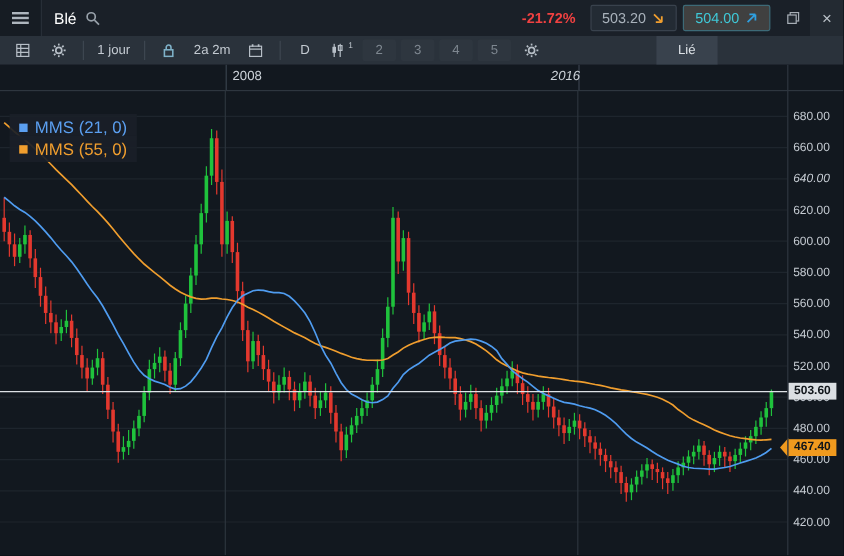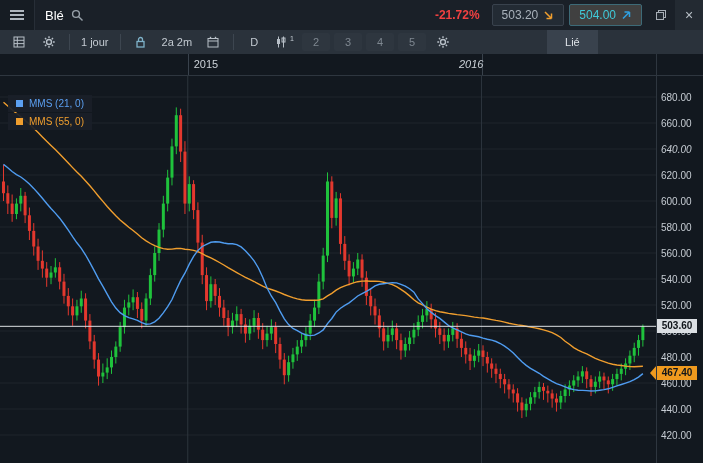--- a/index.html
+++ b/index.html
@@ -36,21 +36,21 @@
            align-items:center;color:#dde2e7;cursor:pointer;}
 
   
   .year-strip{position:absolute;top:54px;left:0;right:0;height:21px;background:#12181f;
               border-bottom:1px solid #2e363f;}
   .year-label{position:absolute;top:4px;font-size:11px;color:#ccd2d8;}
   .strip-tick{position:absolute;top:0;bottom:0;width:1px;background:#39424c;}
   .chart-plot{position:absolute;top:75px;left:0;width:703px;height:388px;}
   #chart-svg{position:absolute;top:0;left:0;}
   .legend-row{position:absolute;left:8px;display:flex;align-items:center;gap:6px;
-              background:rgba(26,32,40,0.92);padding:3px 8px;font-size:10px;cursor:pointer;}
+              background:rgba(26,32,40,0.92);padding:3px 8px;font-size:14px;cursor:pointer;}
   .sw{width:7px;height:7px;display:inline-block;}
   .ylabel{position:absolute;left:661px;font-size:10px;color:#c6ccd3;}
   .tag{position:absolute;left:657px;width:40px;height:14px;line-height:14px;font-size:10px;
        font-weight:bold;text-align:center;color:#10151a;}
   .tag.level::before{content:"";position:absolute;left:-7px;top:-1px;
        border-top:8px solid transparent;border-bottom:8px solid transparent;
        border-right:7px solid #f09a1e;}
   .axis-sep{position:absolute;left:656px;top:54px;bottom:0;width:1px;background:#2e363f;}
 </style>
 </head>
@@ -146,21 +146,21 @@
       <svg width="12" height="12" viewBox="0 0 12 12">
         <circle cx="6" cy="6" r="2.5" fill="none" stroke="#b7bfc7" stroke-width="1.4"></circle>
         <path d="M10 6 L11.7 6 M8.8 8.8 L10 10 M6 10 L6 11.7 M3.2 8.8 L2 10 M2 6 L0.3 6 M3.2 3.2 L2 2 M6 2 L6 0.3 M8.8 3.2 L10 2" stroke="#b7bfc7" stroke-width="1.4"></path>
       </svg>
     </div>
     <div class="tab-lie">Lié</div>
   </div>
 
   <div class="year-strip" id="year-strip">
       <div class="strip-tick" style="left: 187.76px;"></div>
-      <div class="year-label" style="left: 193.76px;">2015</div>
+      <div class="year-label" style="left: 193.76px;">2008</div>
       <div class="strip-tick" style="left: 481.52px;"></div>
       <div class="year-label" style="left: 459px; font-style: italic;">2016</div>
     </div>
 
   <div class="chart-plot">
     <svg id="chart-svg" width="703" height="388" viewBox="0 0 703 388">
         <line x1="0" y1="22" x2="656" y2="22" stroke="#1e252d" stroke-width="1"></line>
         <line x1="0" y1="48" x2="656" y2="48" stroke="#1e252d" stroke-width="1"></line>
         <line x1="0" y1="74" x2="656" y2="74" stroke="#1e252d" stroke-width="1"></line>
         <line x1="0" y1="100" x2="656" y2="100" stroke="#1e252d" stroke-width="1"></line>

